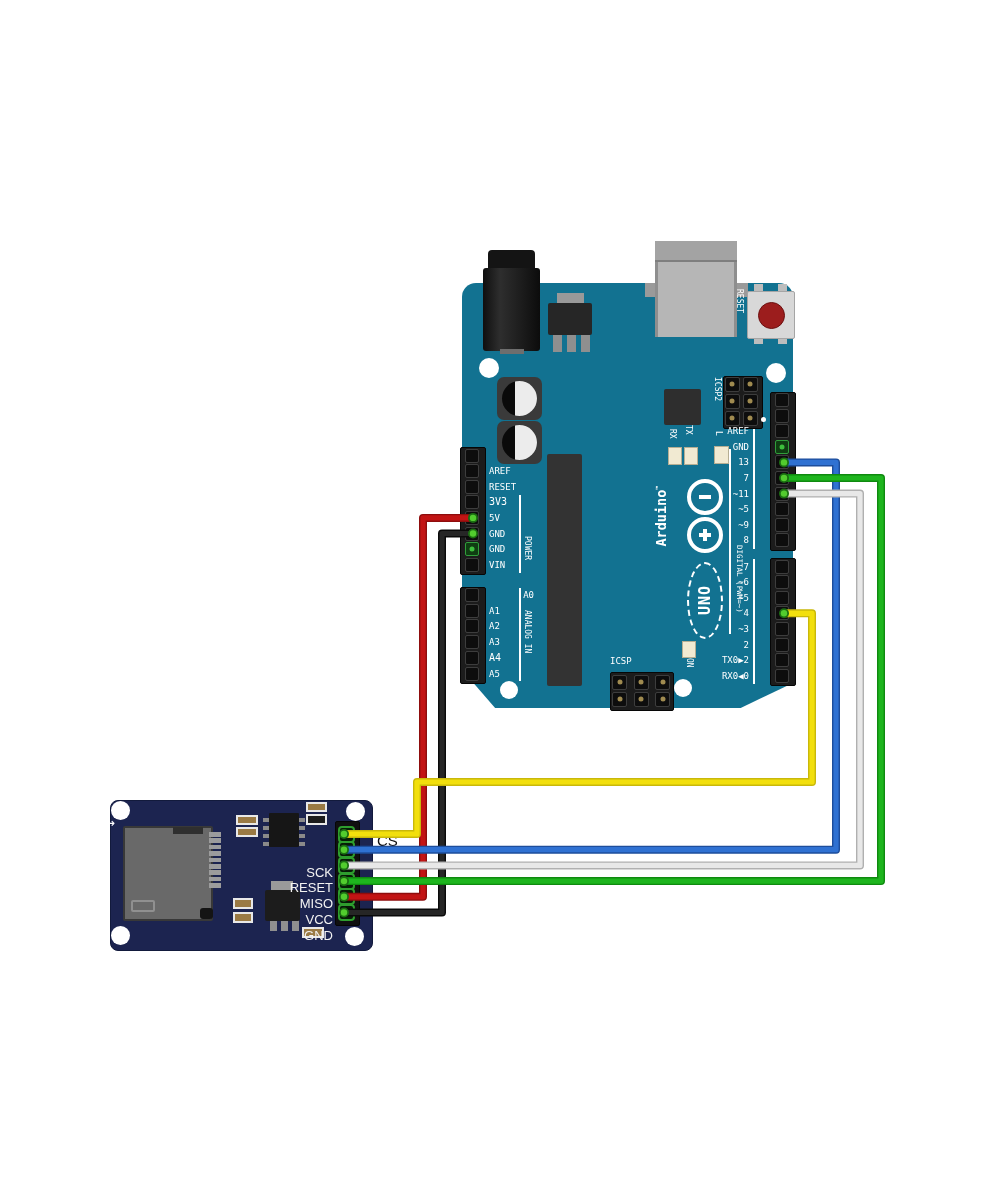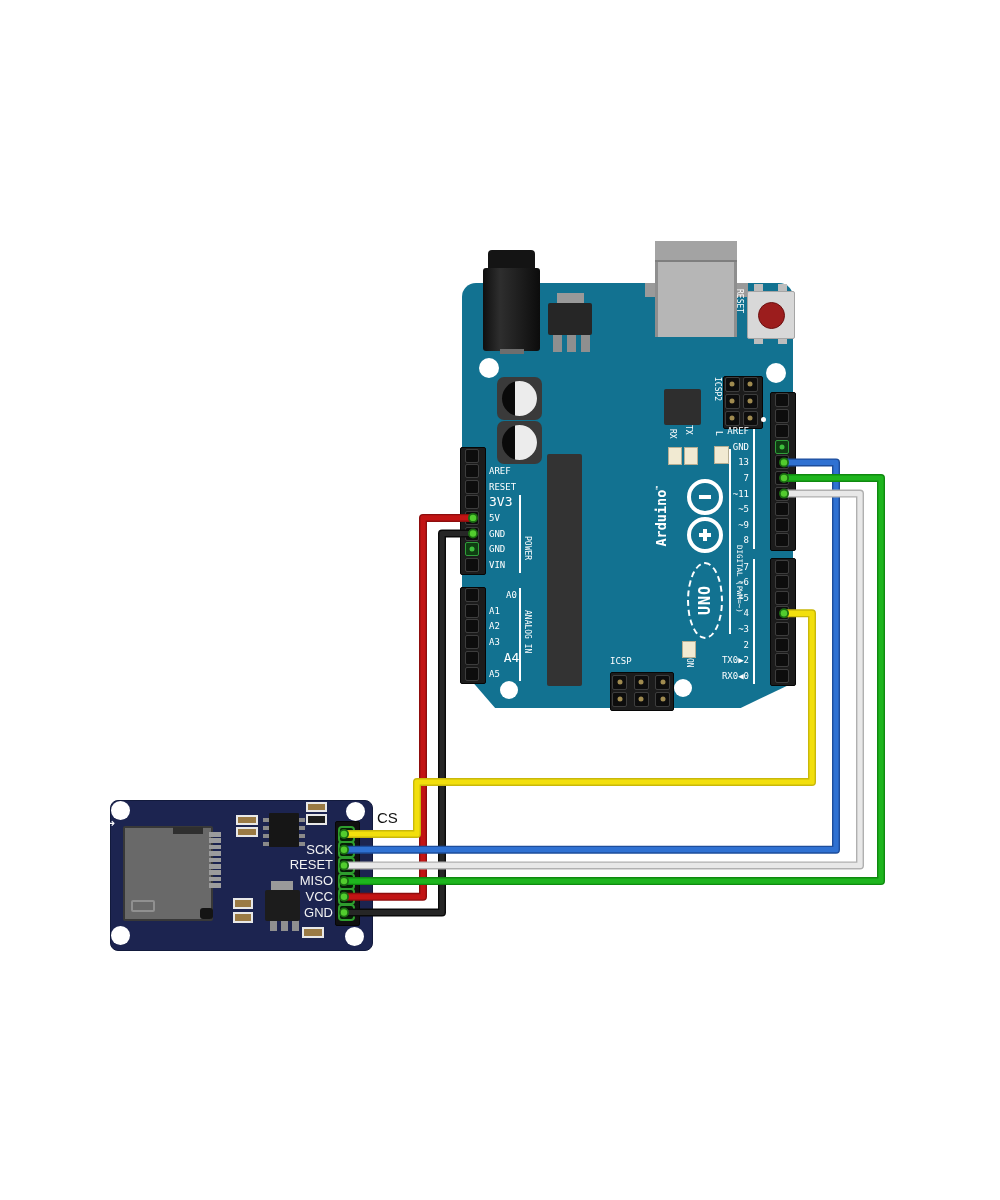--- a/index.html
+++ b/index.html
@@ -16,21 +16,21 @@
   .rot{position:absolute;z-index:4;width:0;height:0;}
   .rot>span{position:absolute;display:inline-block;white-space:nowrap;transform:translate(-50%,-50%) rotate(-90deg);color:#fff;}
   .hole{position:absolute;background:#fff;border-radius:50%;z-index:3;}
   .led{position:absolute;background:#f1ead2;border:1px solid #b5ae93;z-index:3;}
   .cap{position:absolute;background:#3a3a3a;border-radius:7px;z-index:2;}
   .cap .circ{position:absolute;left:5px;top:4px;width:35px;height:35px;border-radius:50%;background:#0a0a0a;overflow:hidden;}
   .cap .half{position:absolute;left:38%;top:0;width:62%;height:100%;background:#ececec;}
   .smd{position:absolute;border:2px solid #e8e8e8;background:#9a7a44;z-index:3;}
   .smd-dark{background:#1c1c1c;}
   .sdlabel{position:absolute;z-index:4;color:#f2f2f2;font-family:"Liberation Sans",sans-serif;
-           font-size:13px;line-height:16px;}
+           font-size:13px;line-height:16px;margin-top:23px;}
   svg{position:absolute;left:0;top:0;z-index:9;}
 </style>
 </head>
 <body>
 
 <div class="canvas">
 
   <div class="board" style="left:462px;top:283px;width:331px;height:425px;background:#127291;
               border-radius:14px 14px 0 0;
               clip-path:polygon(0 0,100% 0,100% 94.1%,84.2% 100%,10% 100%,0 91%);"></div>
@@ -232,41 +232,41 @@
     <div class="pin" style="left:776px;top:654.1px;"></div>
     <div class="silk" style="left:698px;top:654.1px;width:51px;font-size:9px;text-align:right;">TX0▶2</div>
     <div class="pin" style="left:776px;top:669.7px;"></div>
     <div class="silk" style="left:698px;top:669.7px;width:51px;font-size:9px;text-align:right;">RX0◀0</div>
     <div class="pin" style="left:466px;top:449.5px;"></div>
     <div class="pin" style="left:466px;top:465.1px;"></div>
     <div class="silk" style="left:489px;top:465.1px;width:45px;font-size:9px;text-align:left;">AREF</div>
     <div class="pin" style="left:466px;top:480.7px;"></div>
     <div class="silk" style="left:489px;top:480.7px;width:45px;font-size:9px;text-align:left;">RESET</div>
     <div class="pin" style="left:466px;top:496.3px;"></div>
-    <div class="silk" style="left:489px;top:496.3px;width:45px;font-size:13px;text-align:left;">3V3</div>
+    <div class="silk" style="left:489px;top:496.3px;width:45px;font-size:10px;text-align:left;">3V3</div>
     <div class="pin" style="left:466px;top:511.9px;"></div>
     <div class="silk" style="left:489px;top:511.9px;width:45px;font-size:9px;text-align:left;">5V</div>
     <div class="pin" style="left:466px;top:527.5px;"></div>
     <div class="silk" style="left:489px;top:527.5px;width:45px;font-size:9px;text-align:left;">GND</div>
     <div class="pin pin-green" style="left:466px;top:543.1px;">
       <div class="pin-dot" style="background: rgb(61, 191, 61);"></div>
     </div>
     <div class="silk" style="left:489px;top:543.1px;width:45px;font-size:9px;text-align:left;">GND</div>
     <div class="pin" style="left:466px;top:558.7px;"></div>
     <div class="silk" style="left:489px;top:558.7px;width:45px;font-size:9px;text-align:left;">VIN</div>
     <div class="pin" style="left:466px;top:589.0px;"></div>
-    <div class="silk" style="left:489px;top:589.0px;width:45px;font-size:9px;text-align:center;">A0</div>
+    <div class="silk" style="left:489px;top:589.0px;width:45px;font-size:9px;text-align:right;">A0</div>
     <div class="pin" style="left:466px;top:604.7px;"></div>
     <div class="silk" style="left:489px;top:604.7px;width:45px;font-size:9px;text-align:left;">A1</div>
     <div class="pin" style="left:466px;top:620.4px;"></div>
     <div class="silk" style="left:489px;top:620.4px;width:45px;font-size:9px;text-align:left;">A2</div>
     <div class="pin" style="left:466px;top:636.1px;"></div>
     <div class="silk" style="left:489px;top:636.1px;width:45px;font-size:9px;text-align:left;">A3</div>
     <div class="pin" style="left:466px;top:651.8px;"></div>
-    <div class="silk" style="left:489px;top:651.8px;width:45px;font-size:13px;text-align:center;">A4</div>
+    <div class="silk" style="left:489px;top:651.8px;width:45px;font-size:10px;text-align:left;">A4</div>
     <div class="pin" style="left:466px;top:667.5px;"></div>
     <div class="silk" style="left:489px;top:667.5px;width:45px;font-size:9px;text-align:left;">A5</div>
     <div class="pin" style="left:725.5px;top:377.5px;width:13px;height:13px;">
       <div class="pin-dot" style="background: rgb(160, 139, 80);"></div>
     </div>
     <div class="pin" style="left:725.5px;top:394.5px;width:13px;height:13px;">
       <div class="pin-dot" style="background: rgb(160, 139, 80);"></div>
     </div>
     <div class="pin" style="left:725.5px;top:411.5px;width:13px;height:13px;">
       <div class="pin-dot" style="background: rgb(160, 139, 80);"></div>

